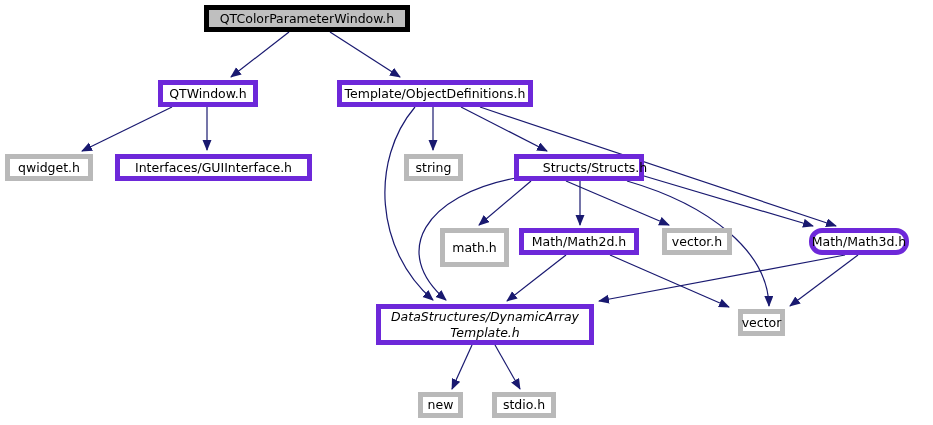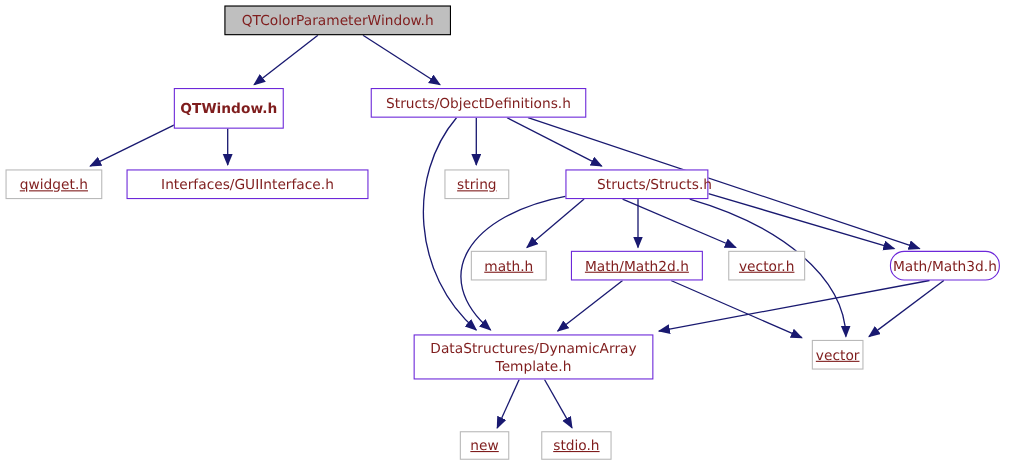--- a/index.html
+++ b/index.html
@@ -21,31 +21,31 @@
     stroke-width: 1.2px;
   }
   .node {
     position: absolute;
     box-sizing: border-box;
     display: flex;
     align-items: center;
     justify-content: center;
     text-align: center;
     background: #ffffff;
-    border: 1px solid #6d28d9;
-    color: #7f1d1d;
+    border: 5px solid #6d28d9;
+    color: #000000;
     font-size: 12.5px;
     line-height: 1.25;
     white-space: nowrap;
     cursor: default;
   }
   .node.internal { cursor: pointer; }
-  .node.system { border-color: #b9b9b9; text-decoration: underline; }
+  .node.system { border-color: #b9b9b9; }
   .node.root { background: #bfbfbf; border-color: #000000; }
-  .node.wrap { white-space: normal; padding: 6px 4px; }
+  .node.wrap { white-space: normal; padding: 6px 4px; font-style: italic; }
 </style>
 </head>
 <body>
 
 <div id="graph">
   <svg id="edges-svg" viewBox="0 0 933 425" xmlns="http://www.w3.org/2000/svg">
     <defs>
       <marker id="arrowhead" markerUnits="userSpaceOnUse" markerWidth="12" markerHeight="10" refX="10" refY="4.5" orient="auto">
         <path d="M0,0 L11,4.5 L0,9 z" fill="#191970"></path>
       </marker>
@@ -68,28 +68,28 @@
         <path class="edge" d="M566,255 L507,301" stroke="#191970" marker-end="url(#arrowhead)"></path>
         <path class="edge" d="M610,255 L729,307" stroke="#191970" marker-end="url(#arrowhead)"></path>
         <path class="edge" d="M845,255 L599,301" stroke="#191970" marker-end="url(#arrowhead)"></path>
         <path class="edge" d="M858,255 L790,306" stroke="#191970" marker-end="url(#arrowhead)"></path>
         <path class="edge" d="M472,345 L452,389" stroke="#191970" marker-end="url(#arrowhead)"></path>
         <path class="edge" d="M495,345 L520,389" stroke="#191970" marker-end="url(#arrowhead)"></path>
       </g>
   </svg>
   <div id="nodes-layer">
       <div class="node root" style="left: 204px; top: 5px; width: 206px; height: 27px;">QTColorParameterWindow.h</div>
-      <div class="node internal" style="left: 158px; top: 80px; width: 100px; height: 37px; font-weight: bold;">QTWindow.h</div>
-      <div class="node internal" style="left: 337px; top: 80px; width: 196px; height: 27px;">Structs/ObjectDefinitions.h</div>
+      <div class="node internal" style="left: 158px; top: 80px; width: 100px; height: 27px;">QTWindow.h</div>
+      <div class="node internal" style="left: 337px; top: 80px; width: 196px; height: 27px;">Template/ObjectDefinitions.h</div>
       <div class="node system" style="left: 5px; top: 154px; width: 88px; height: 27px;">qwidget.h</div>
-      <div class="node internal" style="left: 115px; top: 154px; width: 220px; height: 27px;">Interfaces/GUIInterface.h</div>
+      <div class="node internal" style="left: 115px; top: 154px; width: 197px; height: 27px;">Interfaces/GUIInterface.h</div>
       <div class="node system" style="left: 404px; top: 154px; width: 59px; height: 27px;">string</div>
       <div class="node internal" style="left: 514px; top: 154px; width: 130px; height: 27px; padding-left: 32px;">Structs/Structs.h</div>
-      <div class="node system" style="left: 428px; top: 228px; width: 69px; height: 27px;">math.h</div>
-      <div class="node internal" style="left: 519px; top: 228px; width: 120px; height: 27px; text-decoration: underline;">Math/Math2d.h</div>
+      <div class="node system" style="left: 440px; top: 228px; width: 69px; height: 39px;">math.h</div>
+      <div class="node internal" style="left: 519px; top: 228px; width: 120px; height: 27px;">Math/Math2d.h</div>
       <div class="node system" style="left: 662px; top: 228px; width: 70px; height: 27px;">vector.h</div>
       <div class="node internal" style="left: 809px; top: 228px; width: 100px; height: 27px; border-radius: 13px;">Math/Math3d.h</div>
       <div class="node system" style="left: 738px; top: 309px; width: 47px; height: 27px;">vector</div>
       <div class="node internal wrap" style="left: 376px; top: 304px; width: 218px; height: 41px;">DataStructures/DynamicArray Template.h</div>
       <div class="node system" style="left: 418px; top: 392px; width: 45px; height: 26px;">new</div>
       <div class="node system" style="left: 492px; top: 392px; width: 64px; height: 26px;">stdio.h</div>
     </div>
 </div>
 
 </body></html>

